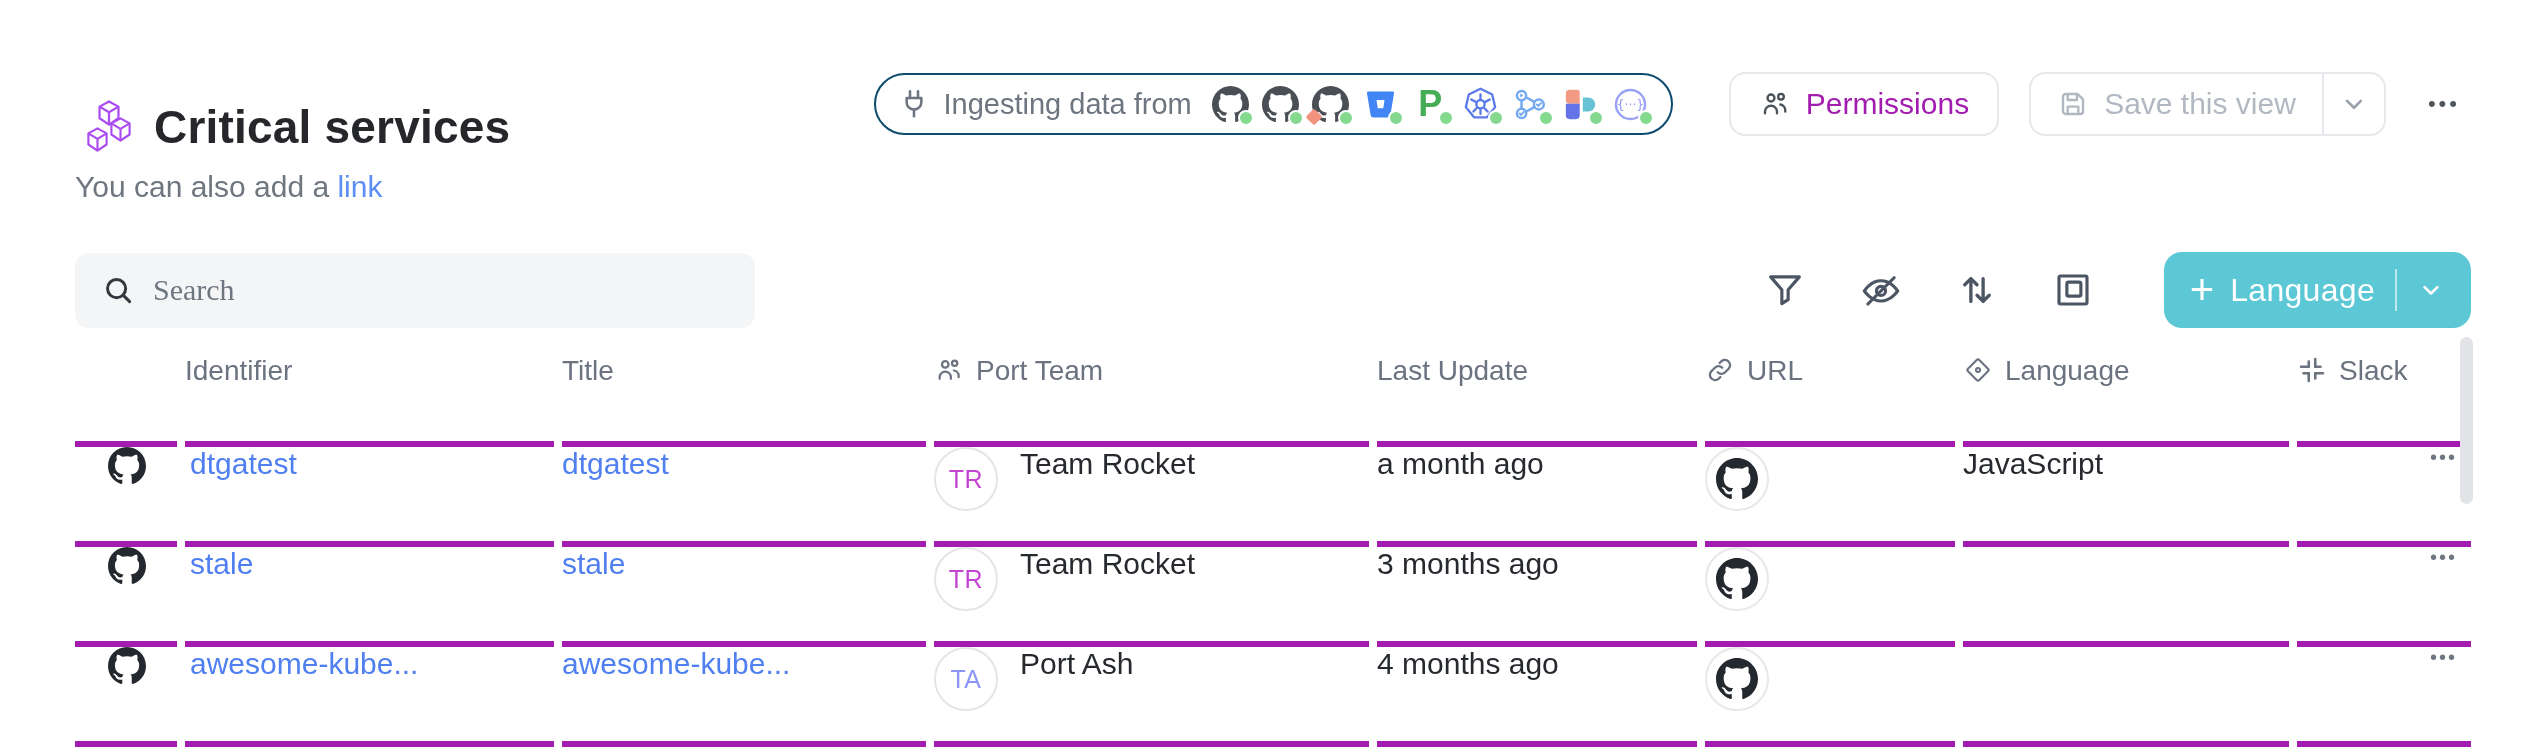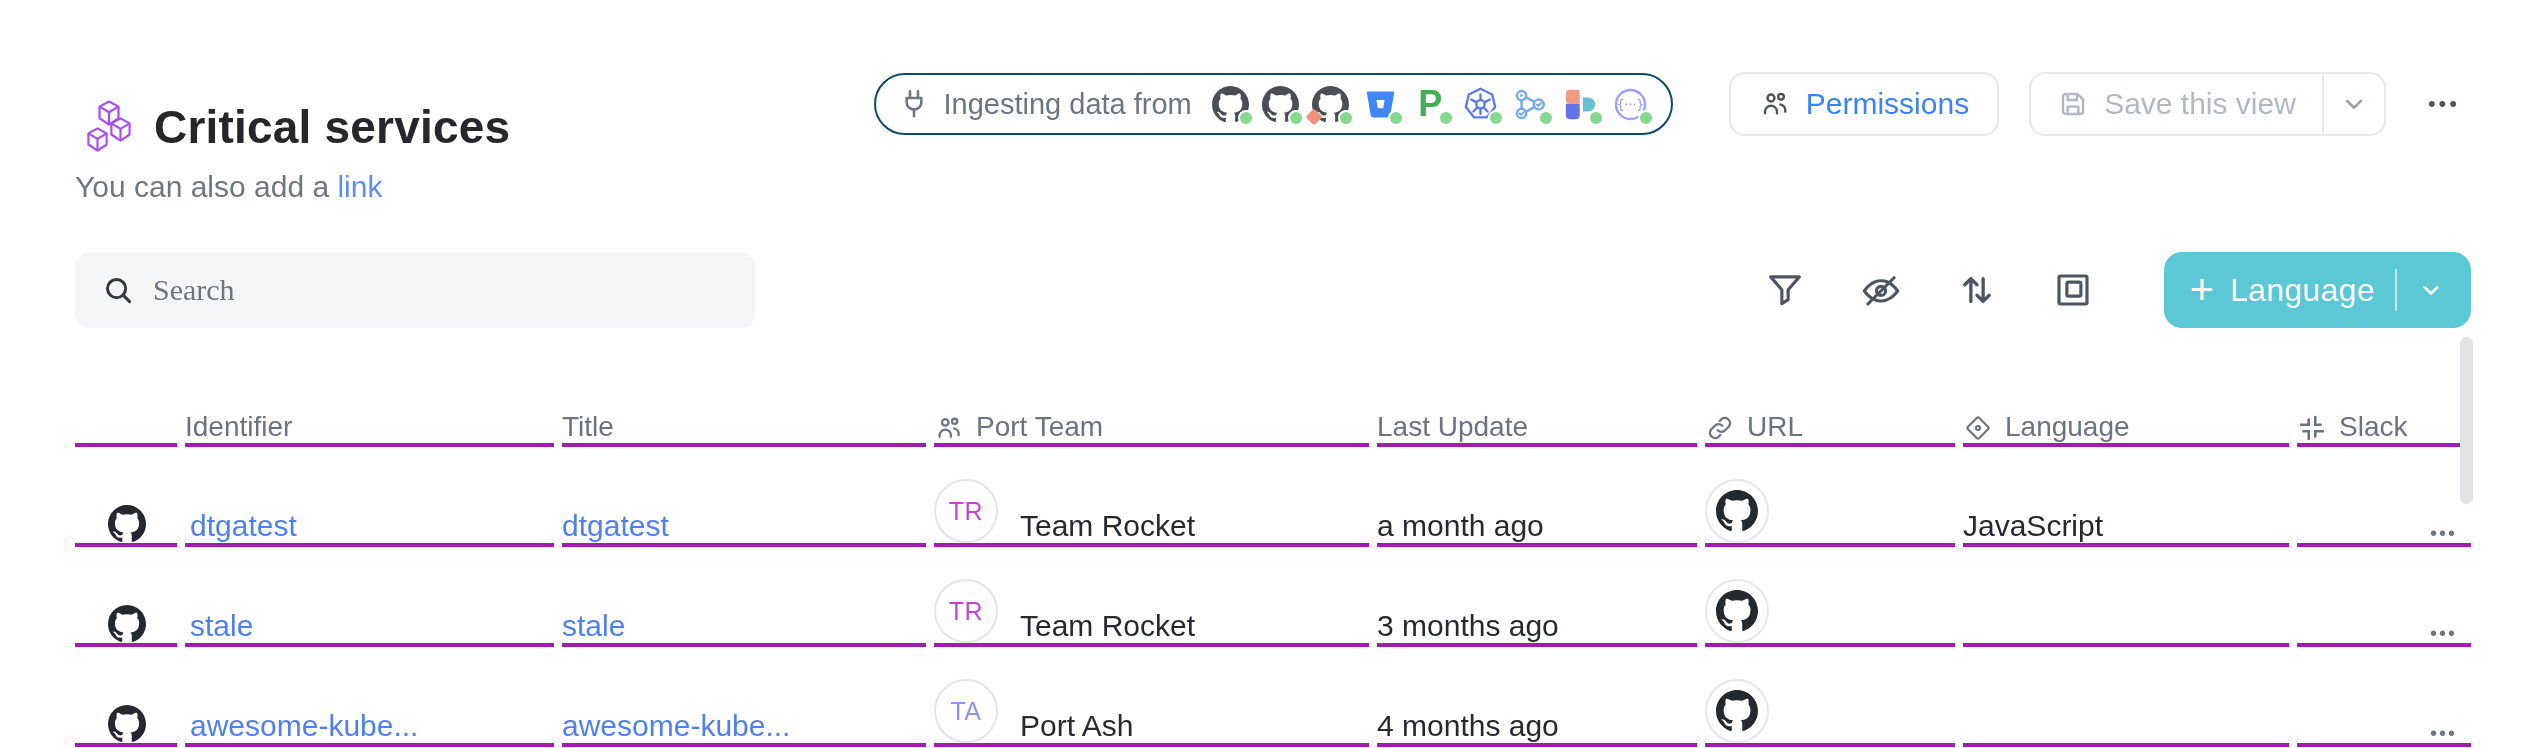--- a/index.html
+++ b/index.html
@@ -26,21 +26,21 @@
   .int-strip { display:flex; align-items:center; gap:13px; }
   .int-icon { position:relative; width:37px; height:37px; display:flex; align-items:center; justify-content:center; }
   .int-icon svg { width:37px; height:37px; }
   .int-icon .status-dot {
     position:absolute; right:-5px; bottom:-3px; width:16px; height:16px;
     border-radius:50%; background:#84d88f; border:2px solid #fff;
   }
 
   .btn {
     height:64px; border:2px solid #e6e8ec; border-radius:16px; background:#fff;
-    display:flex; align-items:center; font-size:30px; color:#3b82f6; cursor:pointer;
+    display:flex; align-items:center; font-size:30px; color:#a21caf; cursor:pointer;
   }
   .btn-permissions { padding:0 28px; gap:15px; margin-right:30px; }
   .btn-permissions svg { width:32px; height:32px; color:#4b5258; }
 
   .btn-save { padding:0; margin-right:42px; color:#b2b8c2; }
   .btn-save .save-main { display:flex; align-items:center; gap:15px; padding:0 26px; }
   .btn-save svg.floppy { width:32px; height:32px; color:#b2b8c2; }
   .btn-save .split { width:2px; height:64px; background:#e6e8ec; }
   .btn-save .save-caret { width:60px; display:flex; align-items:center; justify-content:center; }
   .btn-save .save-caret svg { width:30px; height:30px; color:#9aa2ad; }
@@ -77,21 +77,21 @@
   .btn-add svg { width:28px; height:28px; }
 
   
   .table { position:absolute; left:75px; right:67px; top:355px; }
   .tr {
     display:grid;
     grid-template-columns:102px 369px 364px 435px 320px 250px 326px minmax(0,1fr);
     column-gap:8px;
   }
   .th-row { height:92px; }
-  .td, .th { display:flex; align-items:flex-end; border-bottom:4px solid #a21caf; min-width:0; }
+  .td, .th { display:flex; align-items:flex-start; border-bottom:6px solid #a21caf; min-width:0; }
   .th { font-size:28px; color:#6b7280; gap:12px; white-space:nowrap; }
   .th svg { width:30px; height:30px; color:#6b7280; flex:0 0 auto; }
   .body-row { height:100px; }
   .td { font-size:30px; color:#26292e; white-space:nowrap; overflow:hidden; }
   .td.c-icon { padding-left:33px; }
   .td.c-icon svg { width:38px; height:38px; color:#24292f; }
   .td a.entity-link { color:#4f7ff0; text-decoration:none; cursor:pointer; overflow:hidden; text-overflow:ellipsis; }
   .td .ghost { padding-left:5px; }
 
   .team-cell { gap:22px; }

